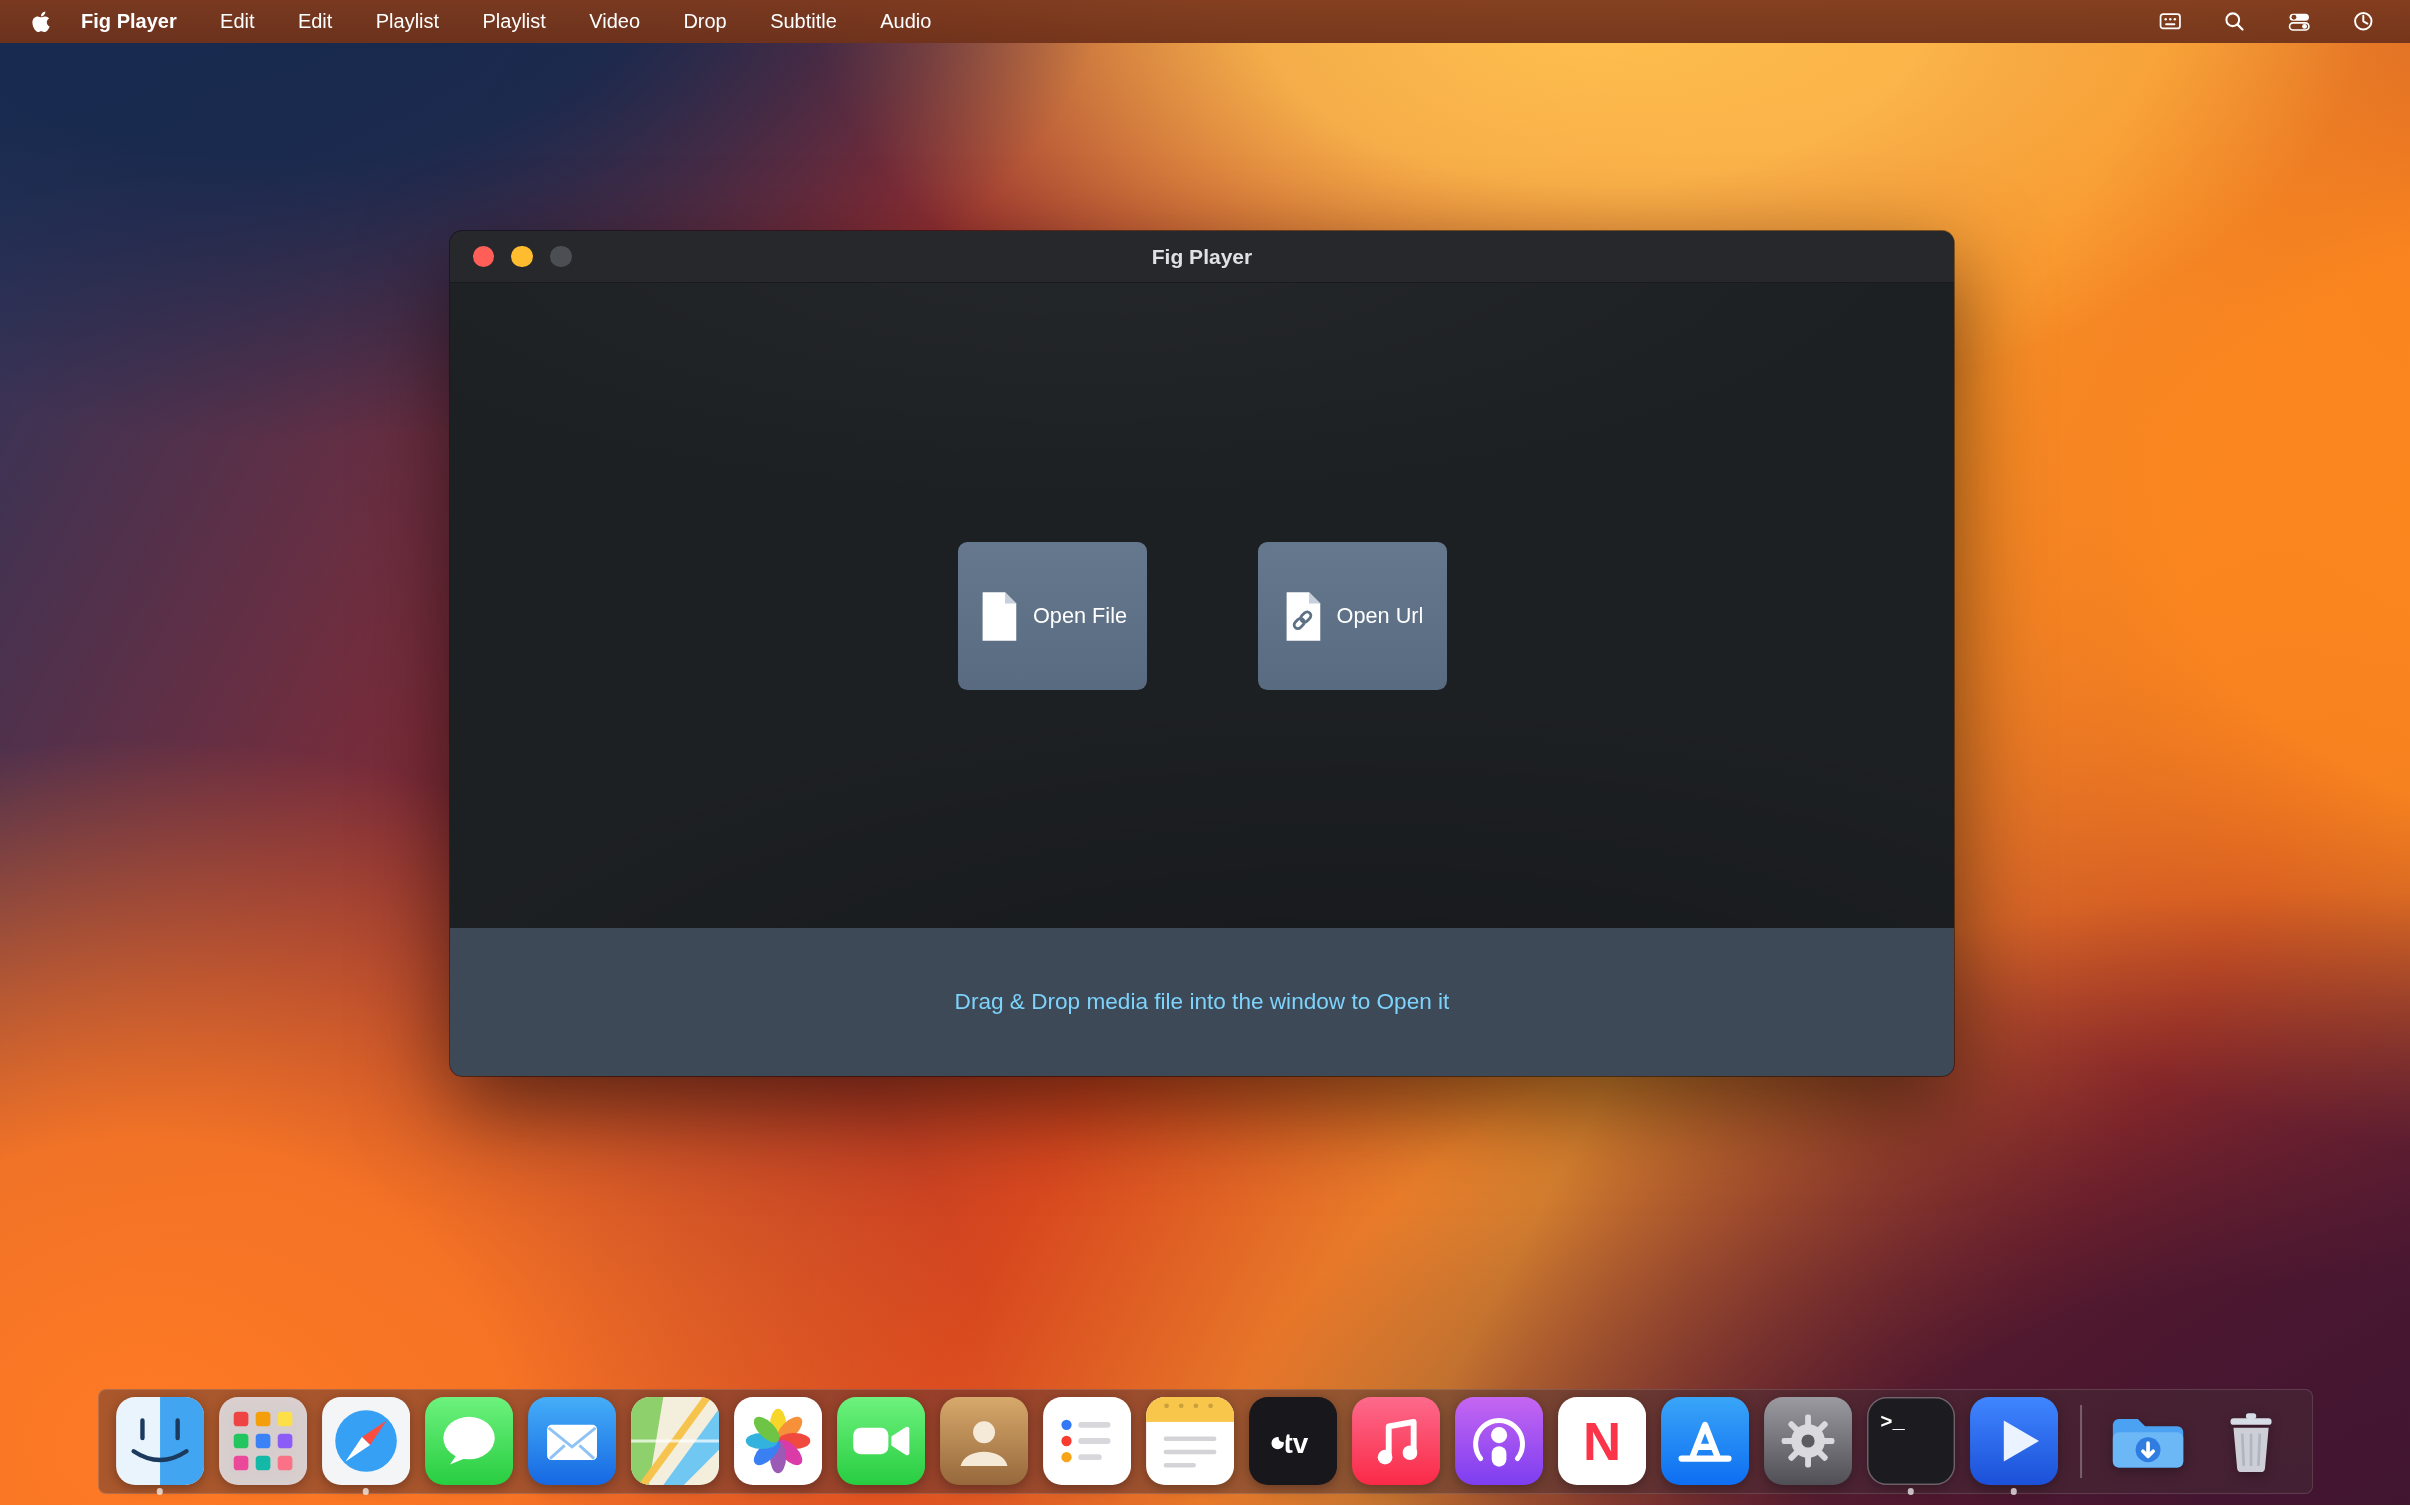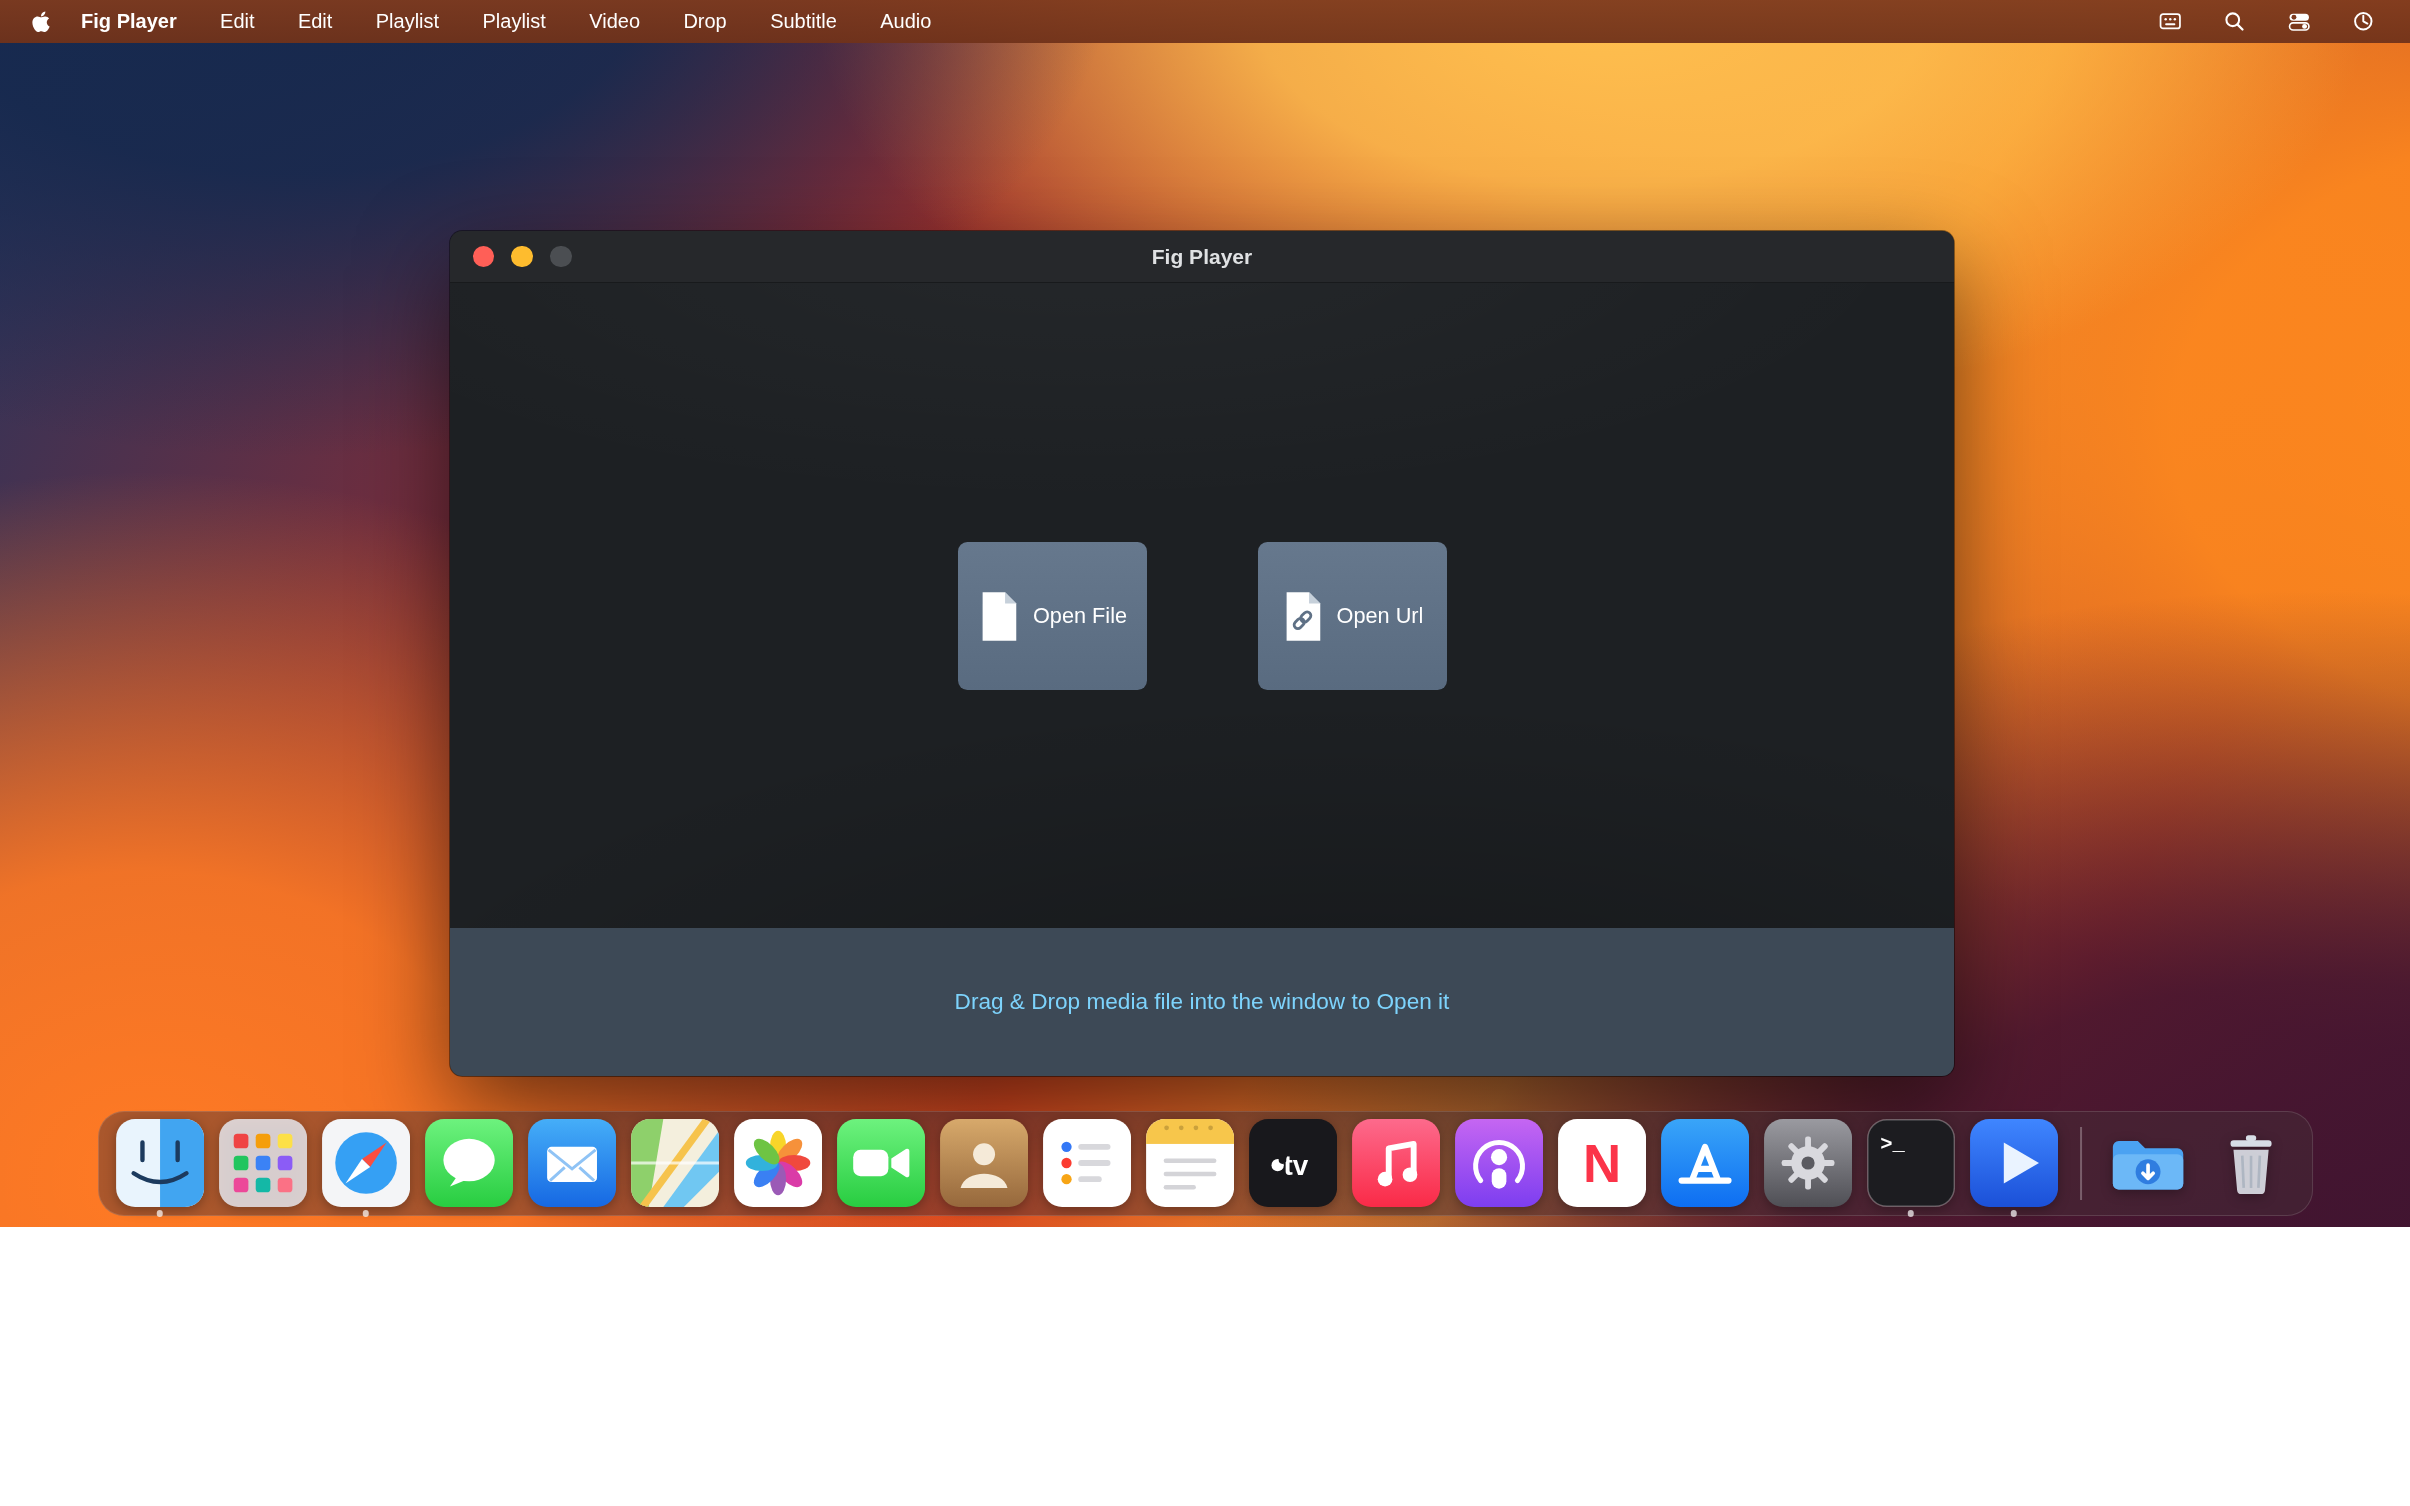--- a/index.html
+++ b/index.html
@@ -1,20 +1,20 @@
 <!DOCTYPE html>
 <html style="font-size:15px"><head>
 <meta charset="utf-8">
 <style>
   * { margin:0; padding:0; box-sizing:border-box; }
   html,body { width:2411px; height:1507px; overflow:hidden; }
   body { font-family:"Liberation Sans", sans-serif; }
 
   .stage {
-    position:relative; width:2411px; height:1227px; overflow:hidden;
+    position:relative; width:2411px; height:1505px; overflow:hidden;
     background:
       radial-gradient(1507px 942px at 12% -5%, #16294e 0%, rgba(22,41,78,0.92) 25%, rgba(22,41,78,0) 55%),
       radial-gradient(1883px 1224px at 96% 108%, #401430 0%, rgba(64,20,48,0.85) 28%, rgba(64,20,48,0) 60%),
       radial-gradient(1412px 772px at 66% 0%, #ffc14f 0%, rgba(255,193,79,0.85) 24%, rgba(255,193,79,0) 55%),
       radial-gradient(1601px 1036px at 110% 35%, #ff8a1e 0%, rgba(255,138,30,0.9) 30%, rgba(255,138,30,0) 62%),
       radial-gradient(1412px 1177px at 6% 96%, #ff7a24 0%, rgba(255,122,36,0.9) 26%, rgba(255,122,36,0) 60%),
       linear-gradient(118deg, #25355e 0%, #8c2b33 30%, #d8481f 52%, #f0922f 68%, #b13325 85%, #5c1f3a 100%);
     padding-left: 12px;
   }
 
@@ -76,21 +76,21 @@
   .hintbar {
     height:148px; background:#3d4956;
     display:flex; align-items:center; justify-content:center;
   }
   .hintbar .hint { color:#7dd3fc; font-size:22.6px; font-weight:400; }
 
   
   .dock {
     position:absolute; left:50%; transform:translateX(-50%); bottom:11.3px;
     height:105px; display:flex; align-items:center; gap:15px;
-    padding:0 17px; border-radius:26px;
+    padding:0 17px; border-radius:8px;
     background:rgba(68,46,56,0.45);
     border:0.9px solid rgba(255,255,255,0.13);
   }
   .dock-item { position:relative; width:88px; height:88px; }
   .dock-item svg { width:88px; height:88px; display:block; filter:drop-shadow(0 3.8px 5.6px rgba(0,0,0,0.3)); }
   .dock-item.running::after {
     content:""; position:absolute; left:50%; bottom:-9.4px; transform:translateX(-50%);
     width:6.6px; height:6.6px; border-radius:50%; background:rgba(255,255,255,0.7);
   }
   .dock-sep { width:1.9px; height:73px; background:rgba(255,255,255,0.28); margin:0 7.5px; }

